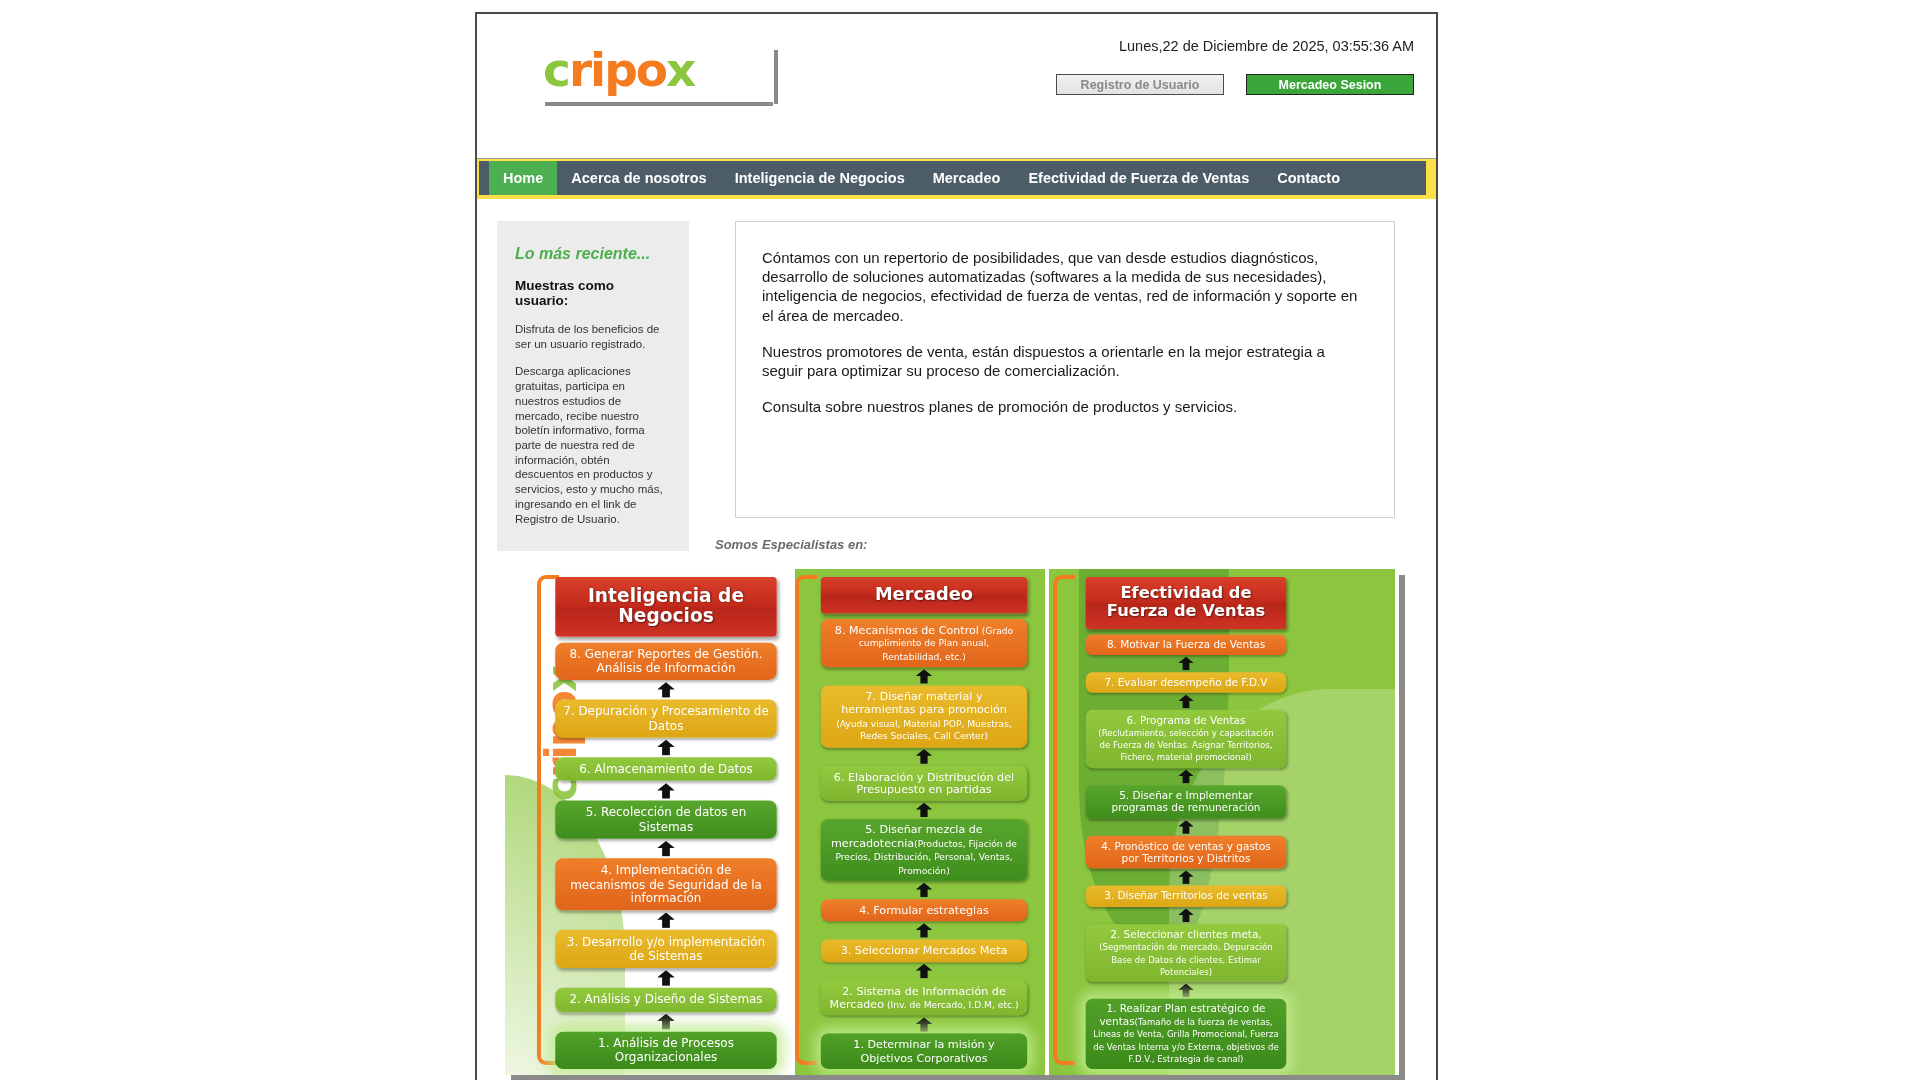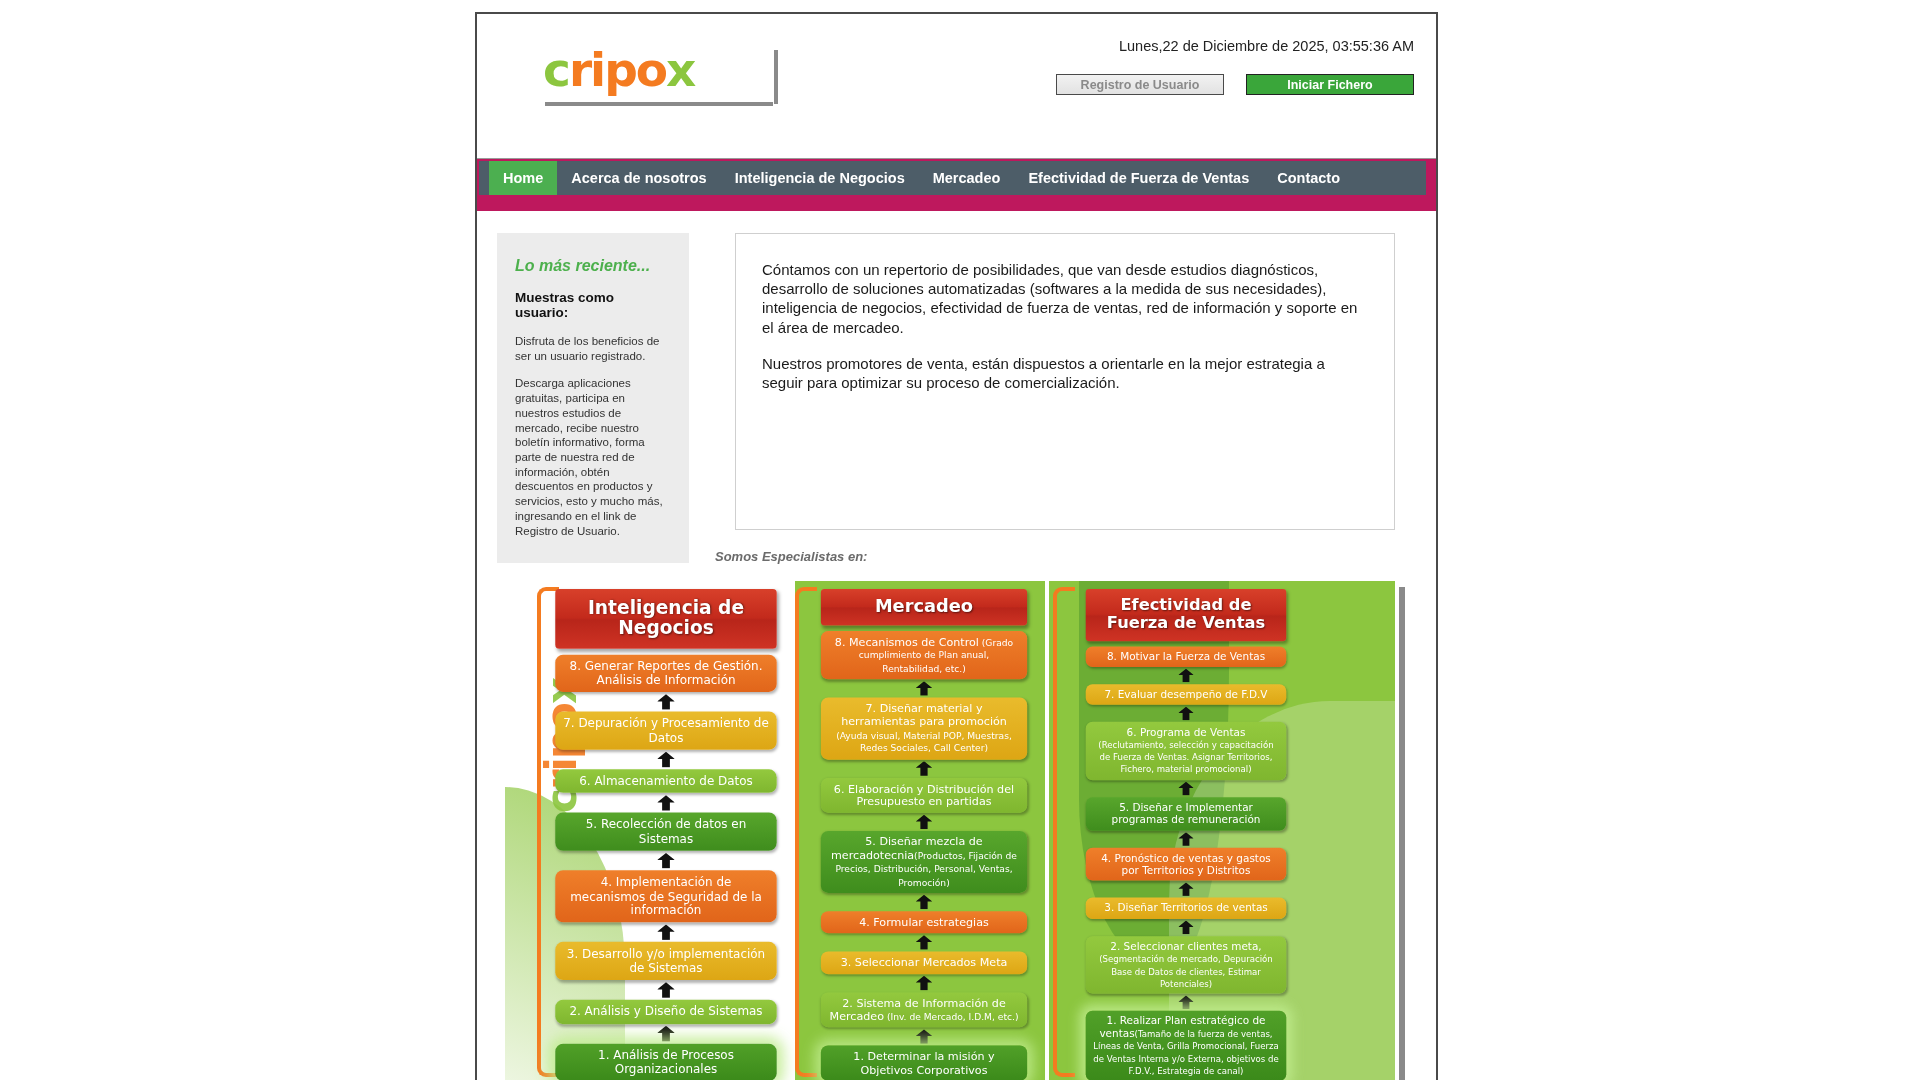--- a/index.html
+++ b/index.html
@@ -79,22 +79,22 @@
     border: 1.5px solid #222;
     color: #ffffff;
     font-size: 12.5px; font-weight: bold;
     display: flex; align-items: center; justify-content: center;
     cursor: pointer;
   }
 
   
   .nav-outer {
     position: relative;
-    height: 52px;
-    background: #be185d;
+    height: 40px;
+    background: #fde047;
     padding: 2px 10px 0 2px;
   }
   .nav {
     height: 34px;
     background: #4d5d68;
     display: flex; align-items: stretch;
     padding-left: 10px;
   }
   .nav-item {
     display: flex; align-items: center;
@@ -283,21 +283,21 @@
 
     <div class="header">
       <div class="logo-wrap">
         <div class="logo-text"><span class="gl">c</span><span class="og">ripo</span><span class="gl">x</span></div>
         <div class="logo-underline"></div>
         <div class="logo-rbar"></div>
       </div>
       <div class="datetime">Lunes,22 de Diciembre de 2025, 03:55:36 AM</div>
       <div class="hdr-buttons">
         <div class="btn-register">Registro de Usuario</div>
-        <div class="btn-login">Iniciar Fichero</div>
+        <div class="btn-login">Mercadeo Sesion</div>
       </div>
     </div>
 
     <div class="nav-outer">
       <div class="nav" id="nav-host">
           <div class="nav-item active">
             <span>Home</span>
           </div>
           <div class="nav-item">
             <span>Acerca de nosotros</span>
@@ -322,20 +322,21 @@
       <div class="sidebar">
         <div class="side-title">Lo más reciente...</div>
         <div class="side-sub">Muestras como usuario:</div>
         <div class="side-p">Disfruta de los beneficios de ser un usuario registrado.</div>
         <div class="side-p">Descarga aplicaciones gratuitas, participa en nuestros estudios de mercado, recibe nuestro boletín informativo, forma parte de nuestra red de información, obtén descuentos en productos y servicios, esto y mucho más, ingresando en el link de Registro de Usuario.</div>
       </div>
 
       <div class="main-box">
         <div class="main-p">Cóntamos con un repertorio de posibilidades, que van desde estudios diagnósticos, desarrollo de soluciones automatizadas (softwares a la medida de sus necesidades), inteligencia de negocios, efectividad de fuerza de ventas, red de información y soporte en el área de mercadeo.</div>
         <div class="main-p">Nuestros promotores de venta, están dispuestos a orientarle en la mejor estrategia a seguir para optimizar su proceso de comercialización.</div>
+        <div class="main-p">Consulta sobre nuestros planes de promoción de productos y servicios.</div>
       </div>
 
       <div class="specialists-title">Somos Especialistas en:</div>
 
       <div class="diagram">
         <div class="dg-shadow"></div>
         <div class="dg-inner">
           <div class="wm-leaf"></div>
           <div class="wm"><span class="gl">c</span><span class="og">ripo</span><span class="gl">x</span></div>
           <div id="cols-host">

